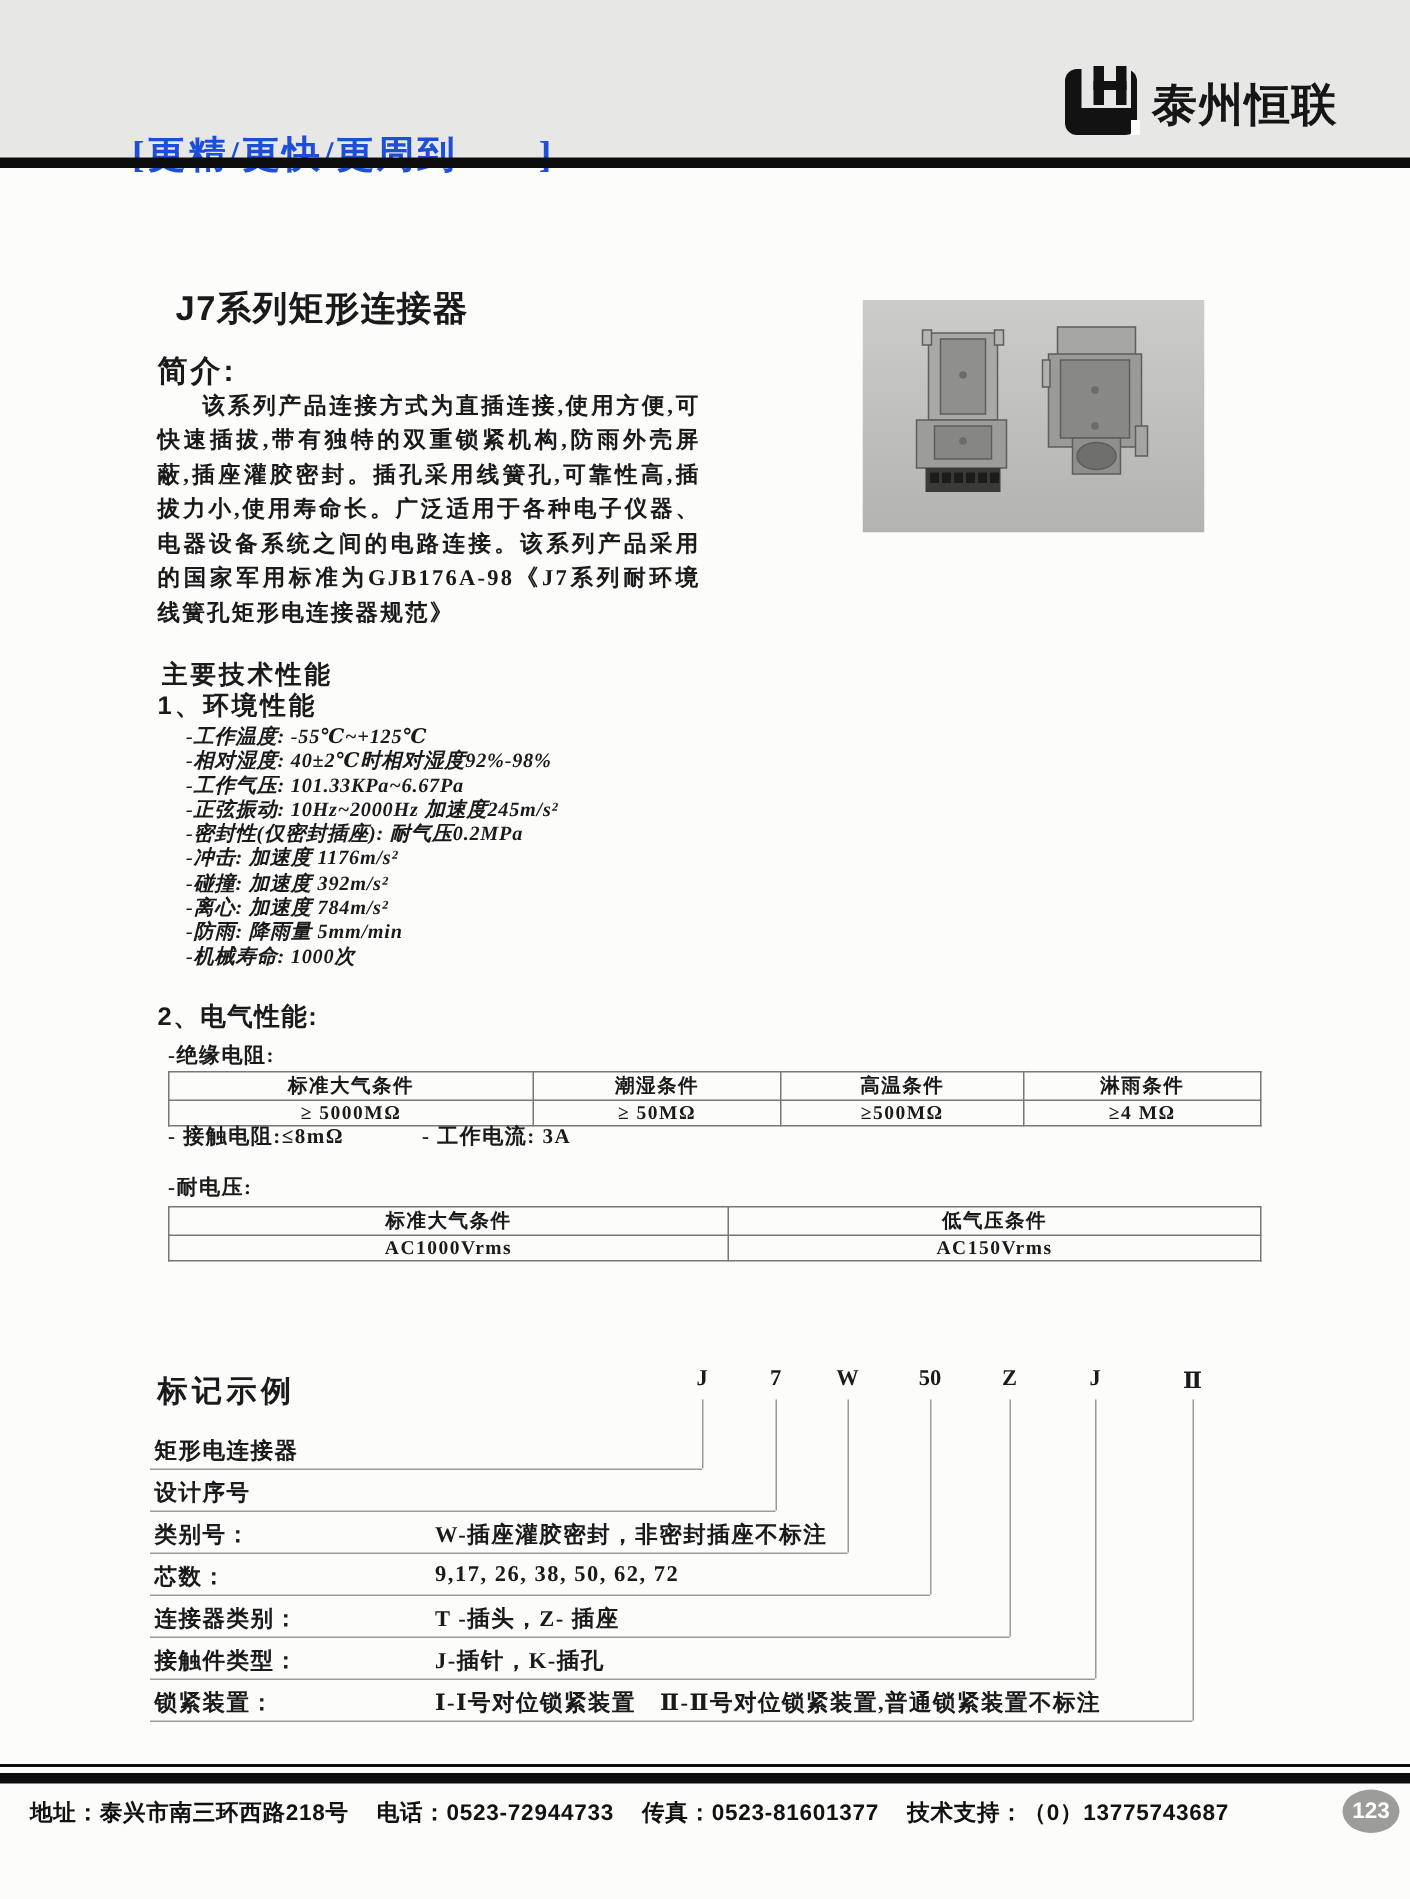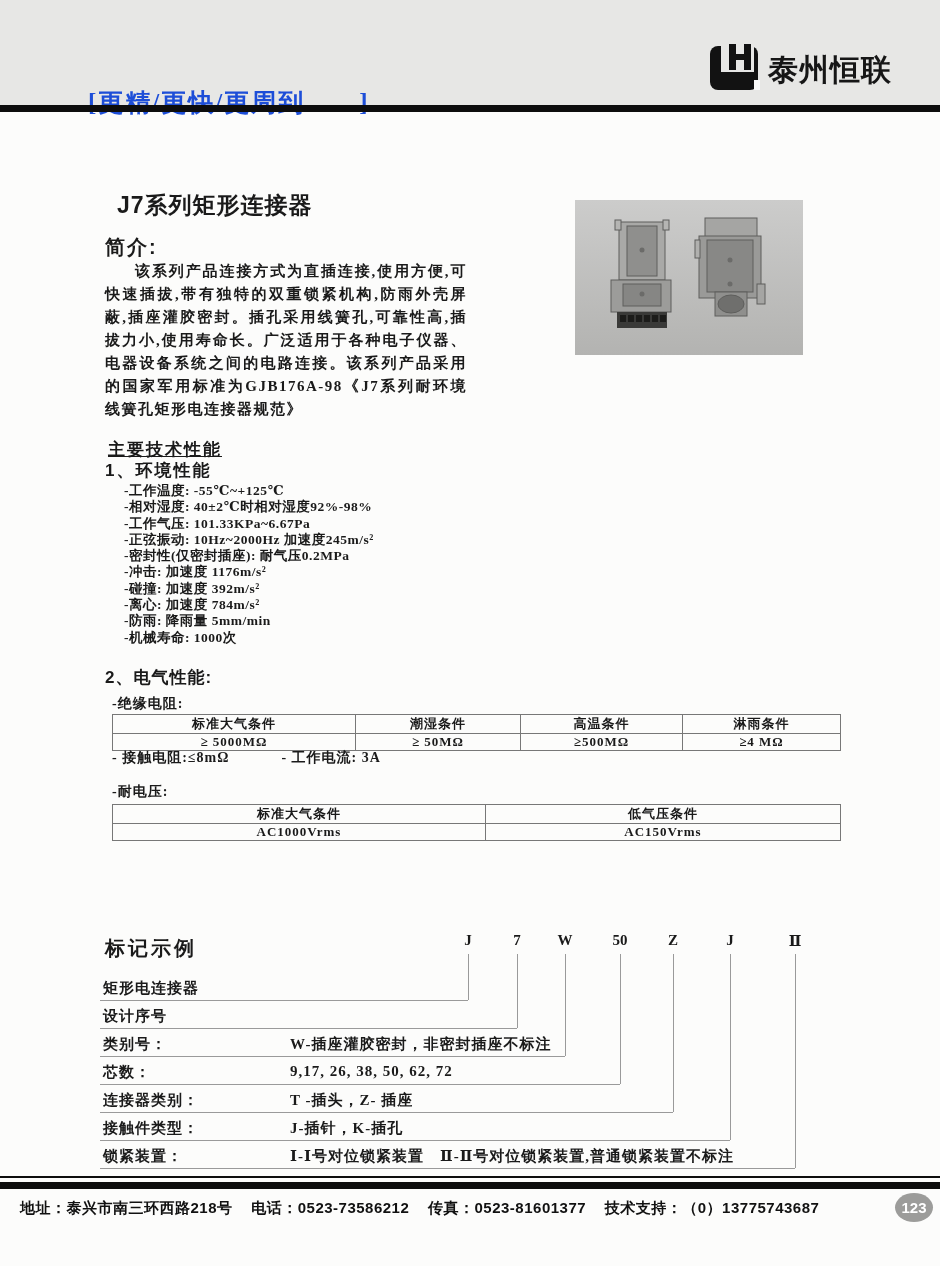--- a/index.html
+++ b/index.html
@@ -15,30 +15,30 @@
   .hdr-brand{font-family:"Liberation Sans","DejaVu Sans",sans-serif;font-size:30px;font-weight:900;letter-spacing:1px;color:#161616;}
   .hdr-bar{position:absolute;left:0;top:105px;width:940px;height:7px;background:#0d0d0d;}
   
   .doc-title{position:absolute;left:105px;top:178px;font-family:"Liberation Sans","DejaVu Sans",sans-serif;font-size:23px;font-weight:900;letter-spacing:1px;}
   .photo{position:absolute;left:575px;top:200px;width:228px;height:155px;}
   .intro-h{position:absolute;left:105px;top:234px;font-family:"Liberation Sans","DejaVu Sans",sans-serif;font-size:20px;font-weight:900;letter-spacing:2px;}
   .intro-p{position:absolute;left:105px;top:260px;width:362px;font-size:15px;line-height:23px;text-align:justify;text-indent:2em;letter-spacing:1.5px;font-weight:600;}
   
   .tech-h{position:absolute;left:108px;top:438px;font-family:"Liberation Sans","DejaVu Sans",sans-serif;font-size:17px;font-weight:900;letter-spacing:2px;}
   .env-h{position:absolute;left:105px;top:459px;font-family:"Liberation Sans","DejaVu Sans",sans-serif;font-size:17px;font-weight:700;letter-spacing:2px;}
-  .env-list{position:absolute;left:124px;top:483px;margin:0;padding:0;list-style:none;font-size:13.5px;font-weight:700;letter-spacing:0.5px;}
+  .env-list{position:absolute;left:124px;top:483px;margin:0;padding:0;list-style:none;font-size:13.5px;font-weight:700;letter-spacing:0.5px;font-style:italic;}
   .env-list li{line-height:16.3px;}
   .elec-h{position:absolute;left:105px;top:666px;font-family:"Liberation Sans","DejaVu Sans",sans-serif;font-size:17px;font-weight:900;letter-spacing:1px;}
   .tbl-label{position:absolute;font-size:14px;font-weight:700;letter-spacing:1px;}
   .tbl{position:absolute;left:112px;border-collapse:collapse;table-layout:fixed;}
   .tbl td{border:1px solid #777;font-size:13px;text-align:center;height:15px;padding:0 2px;font-weight:600;letter-spacing:1px;margin-left:16px;}
   .contact-line{position:absolute;left:112px;top:749px;font-size:14px;font-weight:700;letter-spacing:1px;}
   .contact-line .gap{display:inline-block;width:52px;}
   
-  .mk{position:absolute;left:0;top:927px;width:772px;height:260px;}
+  .mk{position:absolute;left:0;top:906px;width:772px;height:260px;}
   .mk-h{position:absolute;left:105px;top:8px;font-family:"Liberation Sans","DejaVu Sans",sans-serif;font-size:20px;font-weight:900;letter-spacing:3px;}
   .mk-code{position:absolute;top:5px;width:30px;margin-left:-15px;text-align:center;font-size:15px;font-weight:600;}
   .mk-vline{position:absolute;top:27px;width:1px;background:#9a9a9a;}
   .mk-hrule{position:absolute;left:100px;height:1px;background:#9a9a9a;}
   .mk-label{position:absolute;left:103px;font-size:15px;font-weight:700;letter-spacing:1px;white-space:nowrap;}
   .mk-desc{position:absolute;left:290px;font-size:15px;font-weight:600;letter-spacing:1px;white-space:nowrap;}
   
   .ft-rule-thin{position:absolute;left:0;top:1176px;width:940px;height:2px;background:#0d0d0d;}
   .ft-rule-thick{position:absolute;left:0;top:1182px;width:940px;height:7px;background:#0d0d0d;}
   .ft-text{position:absolute;left:20px;top:1199px;font-family:"Liberation Sans","DejaVu Sans",sans-serif;font-size:15px;font-weight:800;letter-spacing:0.5px;white-space:nowrap;color:#111;}
@@ -112,21 +112,21 @@
         <rect x="120" y="40" width="5" height="18" fill="#b0b0ae"></rect>
       </g>
       <circle cx="155" cy="60" r="2.5" fill="#6b6b69"></circle>
       <circle cx="155" cy="84" r="2.5" fill="#6b6b69"></circle>
     </svg>
   </div>
 
   <h2 class="intro-h" style="margin:0;">简介:</h2>
   <p class="intro-p" style="margin:0;">该系列产品连接方式为直插连接,使用方便,可快速插拔,带有独特的双重锁紧机构,防雨外壳屏蔽,插座灌胶密封。插孔采用线簧孔,可靠性高,插拔力小,使用寿命长。广泛适用于各种电子仪器、电器设备系统之间的电路连接。该系列产品采用的国家军用标准为GJB176A-98《J7系列耐环境线簧孔矩形电连接器规范》</p>
 
-  <h2 class="tech-h" style="margin:0;text-decoration:underline;">主要技术性能</h2>
+  <h2 class="tech-h" style="margin:0;">主要技术性能</h2>
   <h3 class="env-h" style="margin:0;">1、环境性能</h3>
   <ul class="env-list">
     <li>-工作温度: -55℃~+125℃</li>
     <li>-相对湿度: 40±2℃时相对湿度92%-98%</li>
     <li>-工作气压: 101.33KPa~6.67Pa</li>
     <li>-正弦振动: 10Hz~2000Hz 加速度245m/s²</li>
     <li>-密封性(仅密封插座): 耐气压0.2MPa</li>
     <li>-冲击: 加速度 1176m/s²</li>
     <li>-碰撞: 加速度 392m/s²</li>
     <li>-离心: 加速度 784m/s²</li>
@@ -221,19 +221,19 @@
     <div class="mk-desc" style="top:136px;">9,17, 26, 38, 50, 62, 72</div>
     <div class="mk-desc" style="top:164px;">T -插头，Z- 插座</div>
     <div class="mk-desc" style="top:192px;">J-插针，K-插孔</div>
     <div class="mk-desc" style="top:220px;">Ⅰ-Ⅰ号对位锁紧装置　Ⅱ-Ⅱ号对位锁紧装置,普通锁紧装置不标注</div>
   </div>
 
   <div class="ft-rule-thin"></div>
   <div class="ft-rule-thick"></div>
   <div class="ft-text">
     <span>地址：泰兴市南三环西路218号</span>
-    <span>电话：0523-73586212</span>
+    <span>电话：0523-72944733</span>
     <span>传真：0523-81601377</span>
     <span>技术支持：（0）13775743687</span>
   </div>
   <div class="ft-badge">123</div>
 
 </div>
 
 </body></html>

